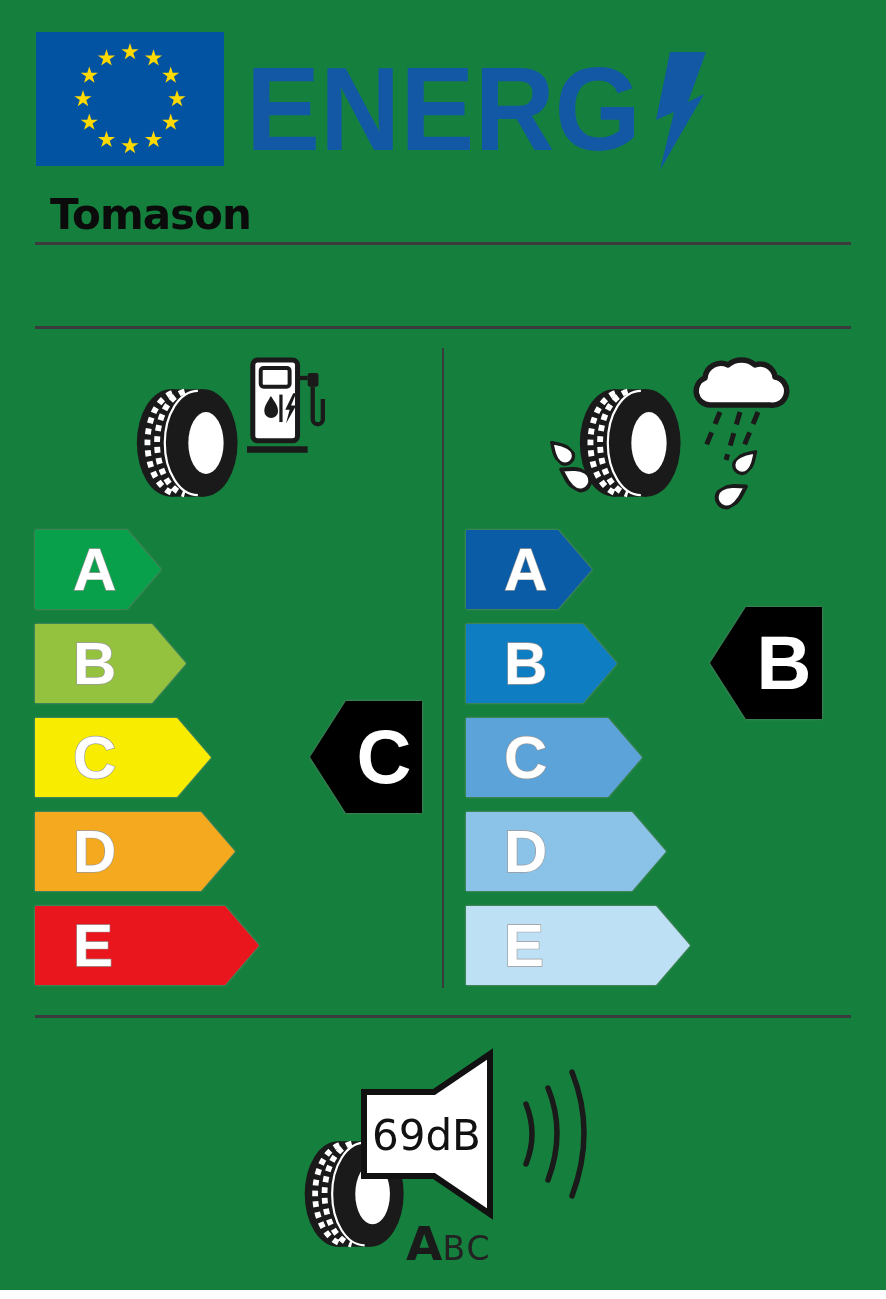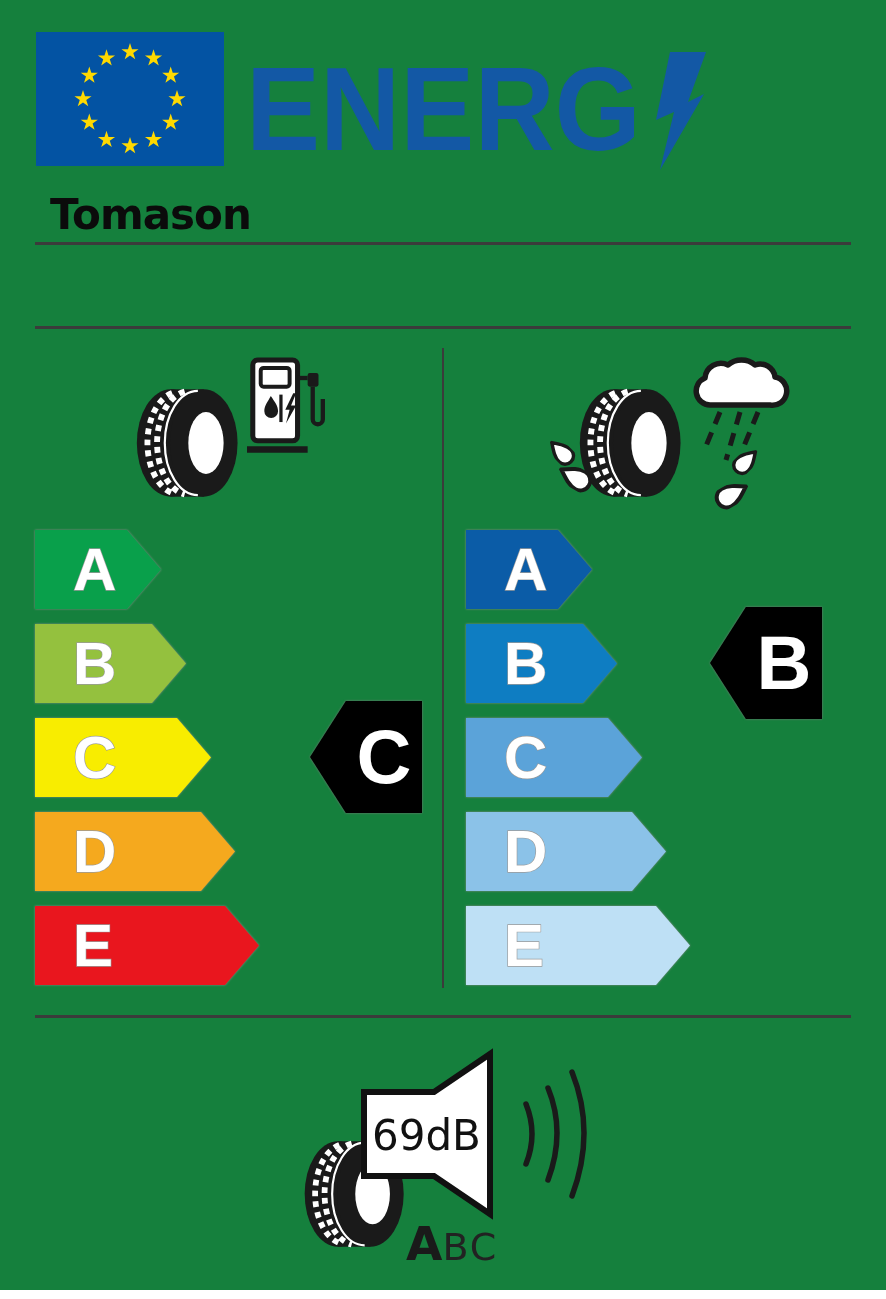--- a/index.html
+++ b/index.html
@@ -35,21 +35,21 @@
     width:100%;height:100%;background:#000;
     clip-path:polygon(32% 0, 100% 0, 100% 100%, 32% 100%, 0 50%);
   }
   .selected .sel-letter{
     position:absolute;left:32%;right:0;top:0;text-align:center;line-height:112px;
     font-size:76px;font-weight:bold;color:#fff;
   }
   
   .noise-classes{position:absolute;left:406px;top:1216px;color:#1a1a1a;font-family:"DejaVu Sans",sans-serif;}
   .noise-classes .big{font-size:47px;font-weight:bold;}
-  .noise-classes .small{font-size:38px;font-weight:400;letter-spacing:2px;color:#222;}
+  .noise-classes .small{font-size:33px;font-weight:400;letter-spacing:2px;color:#222;}
   svg{display:block;}
 </style>
 </head>
 <body>
 
 <div class="label-root">
 
   <svg width="0" height="0" style="position:absolute">
     <defs>
       <symbol id="tire" viewBox="0 0 155 160">

